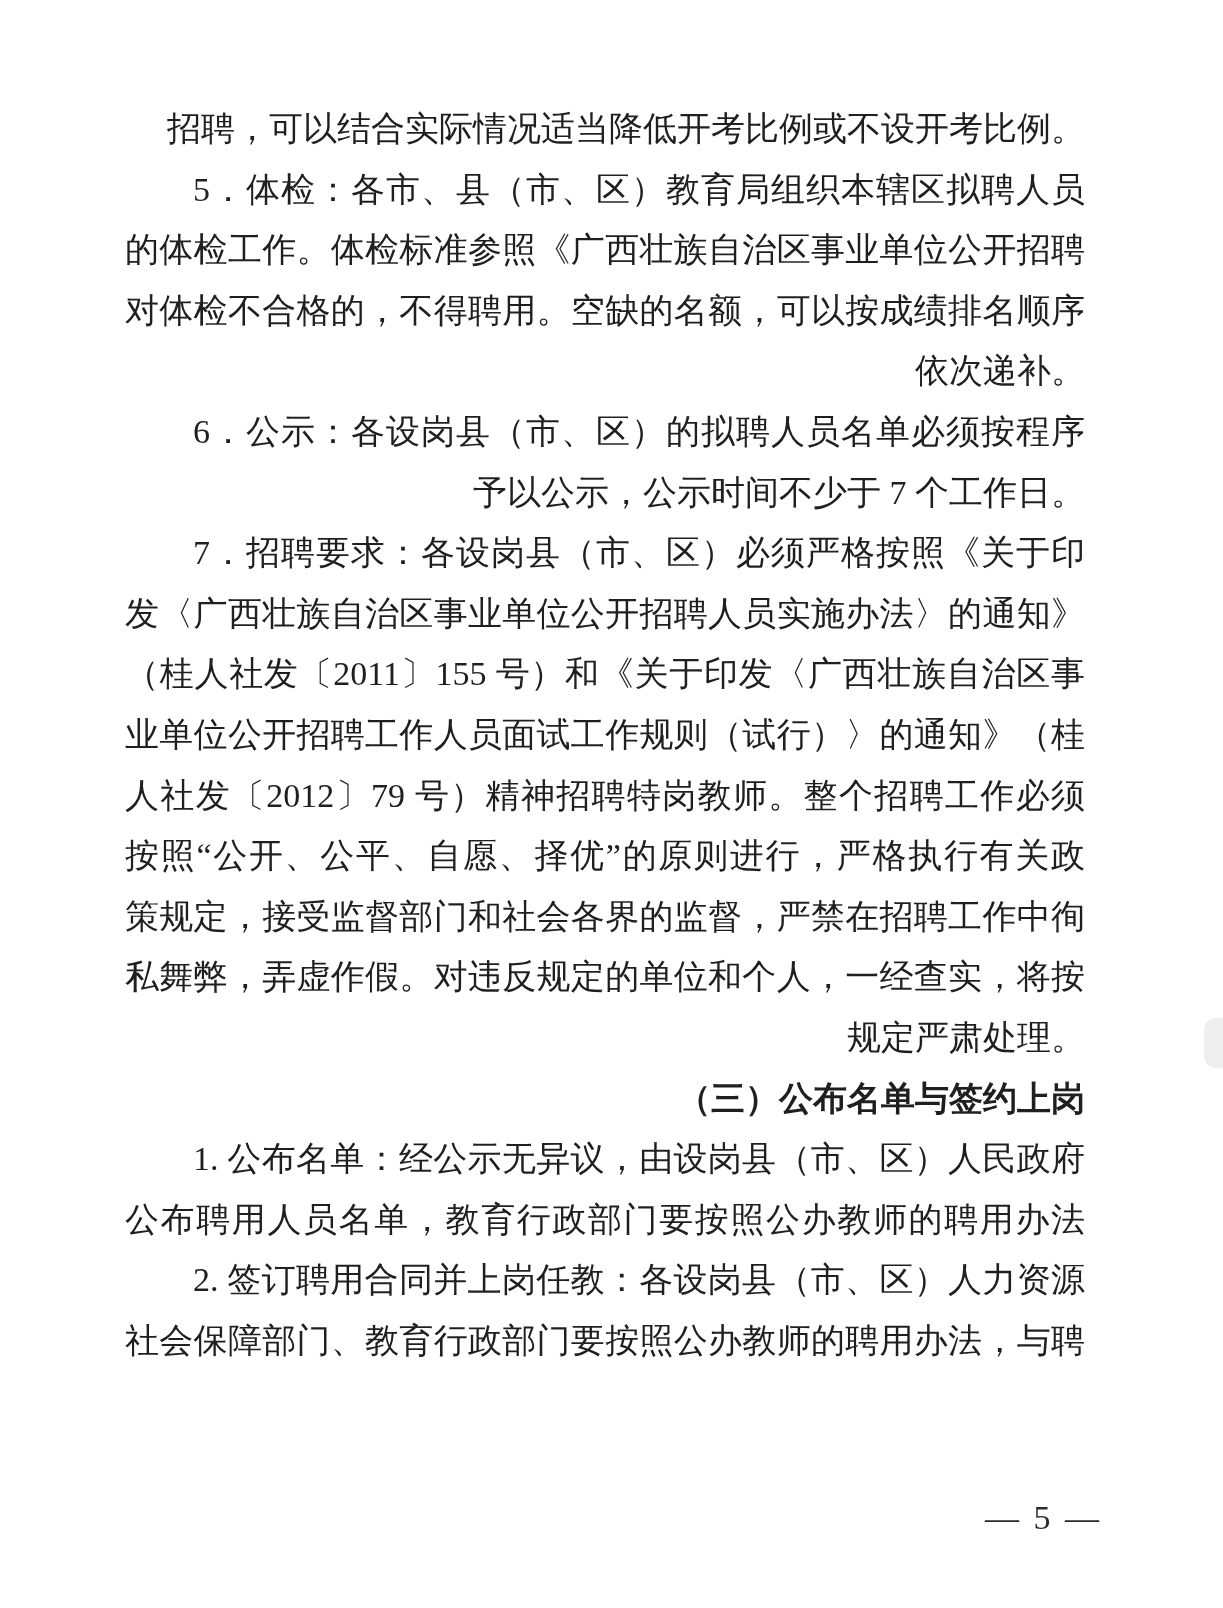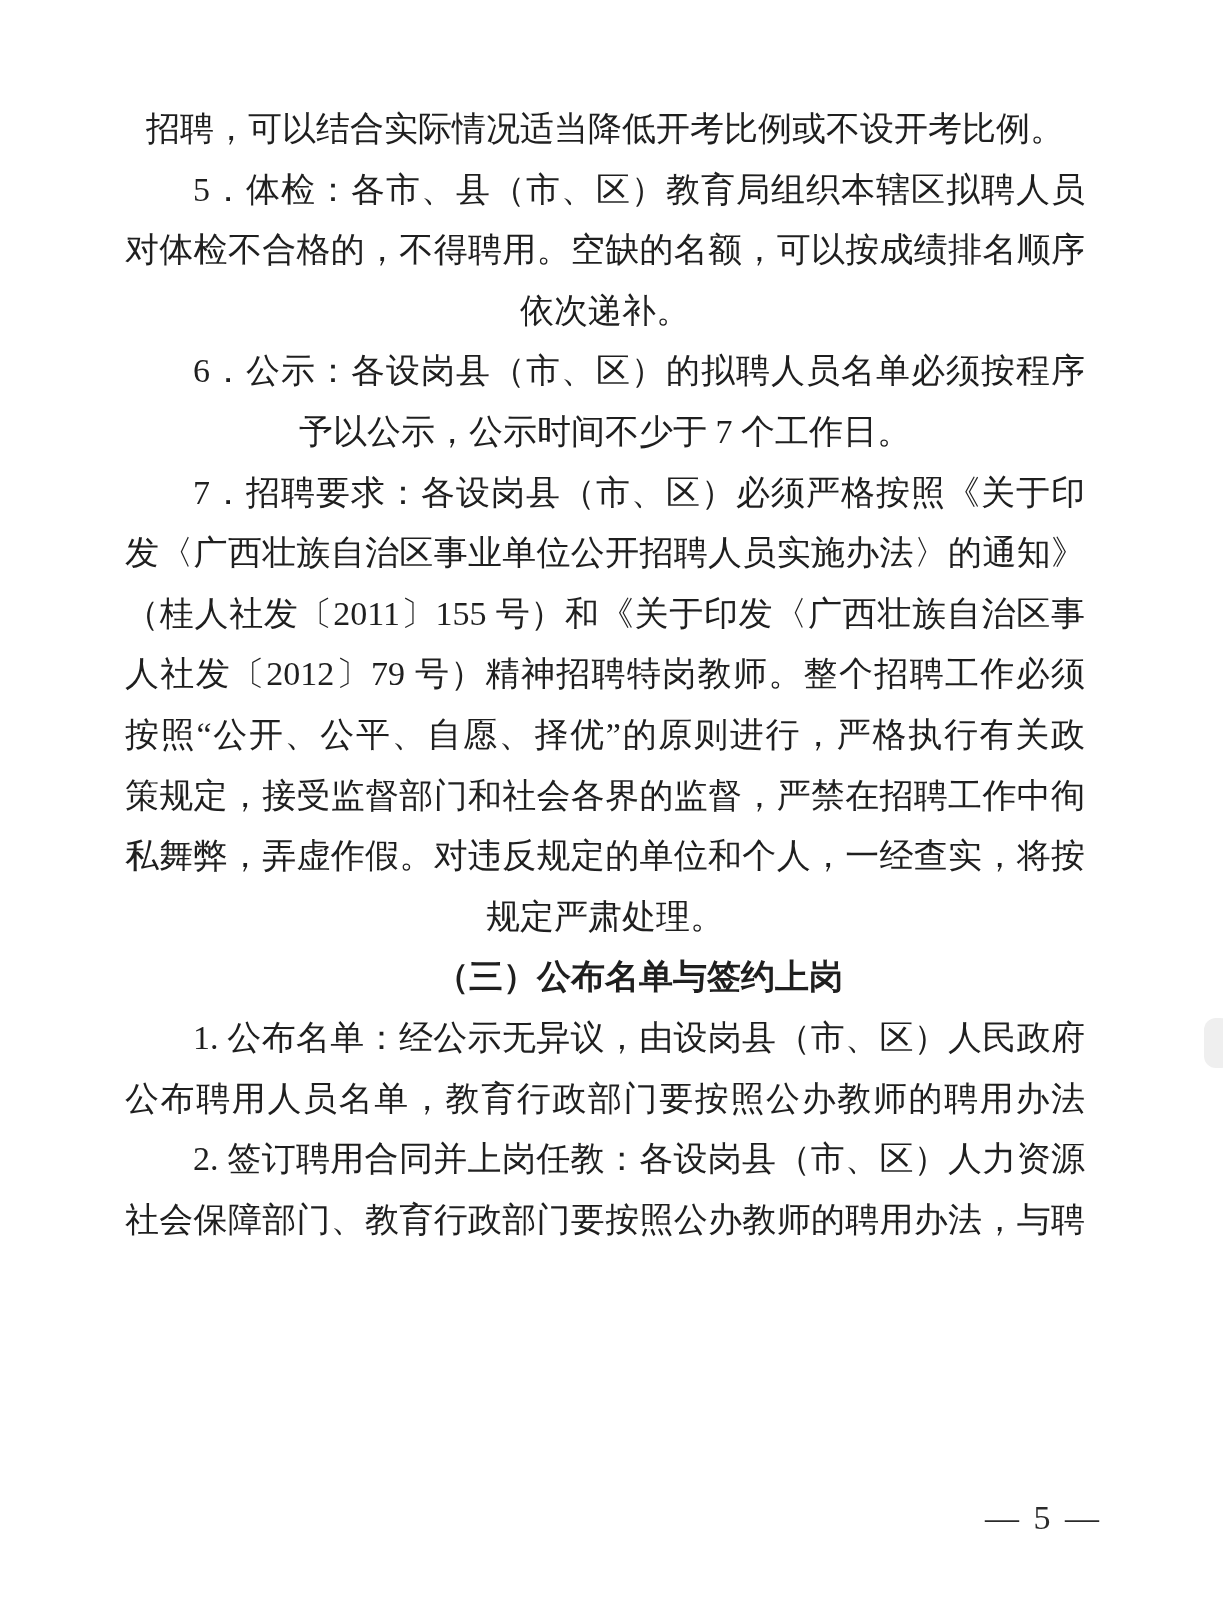--- a/index.html
+++ b/index.html
@@ -23,21 +23,21 @@
     position: absolute;
     left: 125px;
     top: 99px;
     width: 960px;
   }
   .line {
     height: 60.6px;
     line-height: 60.6px;
     font-size: 34px;
     color: #1f1f1f;
-    text-align: center;
+    text-align: right;
     white-space: normal;
   }
   .line.fill {
     text-align: justify;
     text-align-last: justify;
   }
   .line.indent {
     text-indent: 68px;
   }
   .line.bold {
@@ -63,27 +63,29 @@
     background: #efefef;
   }
 </style>
 </head>
 <body style="background: rgb(255, 255, 255);">
 
 <div class="page">
   <div class="text-block" id="text-block" style="color: rgb(31, 31, 31);">
       <div class="line">招聘，可以结合实际情况适当降低开考比例或不设开考比例。</div>
       <div class="line fill indent">5．体检：各市、县（市、区）教育局组织本辖区拟聘人员</div>
+      <div class="line fill">的体检工作。体检标准参照《广西壮族自治区事业单位公开招聘</div>
       <div class="line fill">对体检不合格的，不得聘用。空缺的名额，可以按成绩排名顺序</div>
       <div class="line">依次递补。</div>
       <div class="line fill indent">6．公示：各设岗县（市、区）的拟聘人员名单必须按程序</div>
       <div class="line">予以公示，公示时间不少于 7 个工作日。</div>
       <div class="line fill indent">7．招聘要求：各设岗县（市、区）必须严格按照《关于印</div>
       <div class="line fill">发〈广西壮族自治区事业单位公开招聘人员实施办法〉的通知》</div>
       <div class="line fill">（桂人社发〔2011〕155 号）和《关于印发〈广西壮族自治区事</div>
+      <div class="line fill">业单位公开招聘工作人员面试工作规则（试行）〉的通知》（桂</div>
       <div class="line fill">人社发〔2012〕79 号）精神招聘特岗教师。整个招聘工作必须</div>
       <div class="line fill">按照“公开、公平、自愿、择优”的原则进行，严格执行有关政</div>
       <div class="line fill">策规定，接受监督部门和社会各界的监督，严禁在招聘工作中徇</div>
       <div class="line fill">私舞弊，弄虚作假。对违反规定的单位和个人，一经查实，将按</div>
       <div class="line">规定严肃处理。</div>
       <div class="line indent bold">（三）公布名单与签约上岗</div>
       <div class="line fill indent">1. 公布名单：经公示无异议，由设岗县（市、区）人民政府</div>
       <div class="line fill">公布聘用人员名单，教育行政部门要按照公办教师的聘用办法</div>
       <div class="line fill indent">2. 签订聘用合同并上岗任教：各设岗县（市、区）人力资源</div>
       <div class="line fill">社会保障部门、教育行政部门要按照公办教师的聘用办法，与聘</div>

